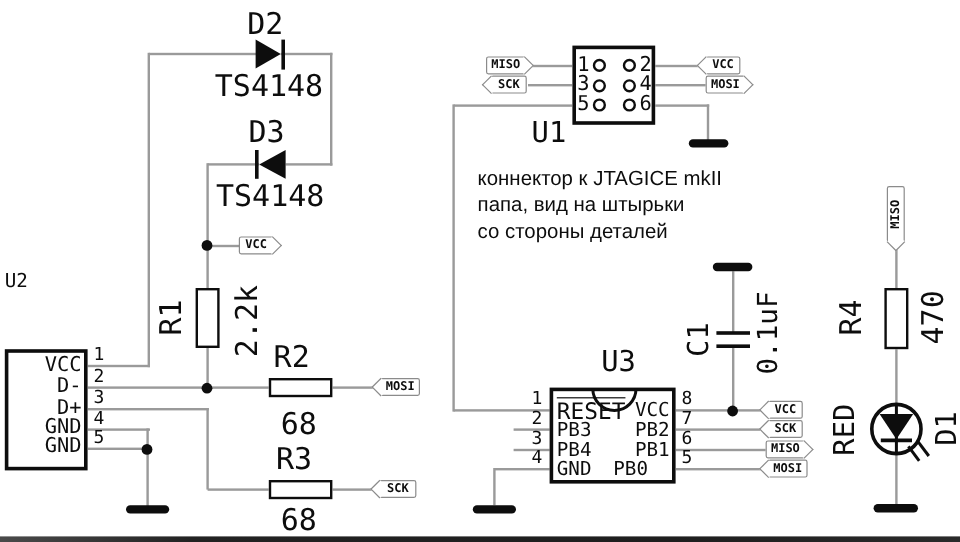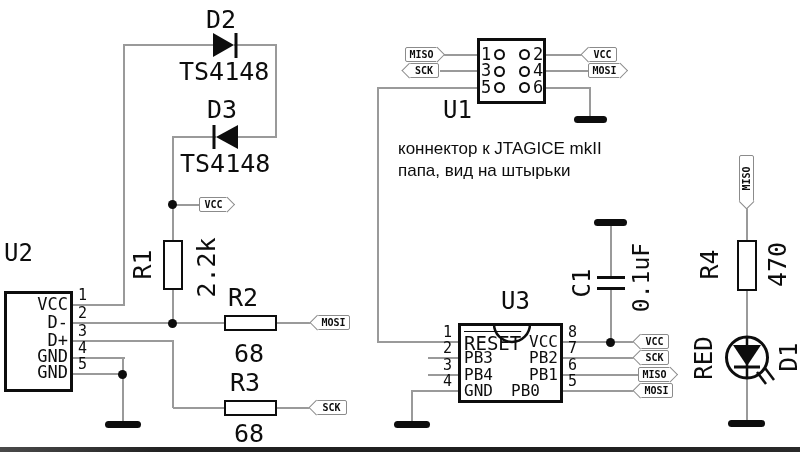--- a/index.html
+++ b/index.html
@@ -181,21 +181,21 @@
   <div class="lbl" style="left:180px;top:151px;font-size:25px">TS4148</div>
 
   <div class="vlbl" style="left:125px;top:252px;width:34px;font-size:25px">R1</div>
   <div class="vlbl" style="left:174px;top:255px;width:64px;font-size:25px">2.2k</div>
 
   <div class="lbl" style="left:228px;top:285px;font-size:25px">R2</div>
   <div class="lbl" style="left:234px;top:341px;font-size:25px">68</div>
   <div class="lbl" style="left:230px;top:370px;font-size:25px">R3</div>
   <div class="lbl" style="left:234px;top:421px;font-size:25px">68</div>
 
-  <div class="lbl" style="left:4px;top:241px;font-size:24px">U2</div>
+  <div class="lbl" style="left:4px;top:226px;font-size:16px">U2</div>
   <div class="lbl ralign" style="left:6px;top:296px;width:62px;font-size:17px">VCC</div>
   <div class="lbl ralign" style="left:6px;top:314px;width:62px;font-size:17px">D-</div>
   <div class="lbl ralign" style="left:6px;top:332px;width:62px;font-size:17px">D+</div>
   <div class="lbl ralign" style="left:6px;top:348px;width:62px;font-size:17px">GND</div>
   <div class="lbl ralign" style="left:6px;top:364px;width:62px;font-size:17px">GND</div>
   <div class="lbl" style="left:78px;top:288px;font-size:15px">1</div>
   <div class="lbl" style="left:78px;top:306px;font-size:15px">2</div>
   <div class="lbl" style="left:78px;top:324px;font-size:15px">3</div>
   <div class="lbl" style="left:78px;top:341px;font-size:15px">4</div>
   <div class="lbl" style="left:78px;top:357px;font-size:15px">5</div>
@@ -203,20 +203,21 @@
   <div class="lbl" style="left:443px;top:98px;font-size:24px">U1</div>
   <div class="lbl" style="left:481px;top:46px;font-size:17px;z-index:5">1</div>
   <div class="lbl" style="left:533px;top:46px;font-size:17px">2</div>
   <div class="lbl" style="left:481px;top:62px;font-size:17px">3</div>
   <div class="lbl" style="left:533px;top:62px;font-size:17px">4</div>
   <div class="lbl" style="left:481px;top:79px;font-size:17px">5</div>
   <div class="lbl" style="left:533px;top:79px;font-size:17px">6</div>
 
   <div class="lbl note" style="left:398px;top:140px;font-size:17px">коннектор к JTAGICE mkII</div>
   <div class="lbl note" style="left:398px;top:162px;font-size:17px">папа, вид на штырьки</div>
+  <div class="lbl note" style="left:398px;top:184px;font-size:17px">со стороны деталей</div>
 
   <div class="lbl" style="left:501px;top:289px;font-size:24px">U3</div>
   <div class="lbl ovl" style="left:464px;top:334px;font-size:19px;z-index:5">RESET</div>
   <div class="lbl" style="left:464px;top:350px;font-size:16px">PB3</div>
   <div class="lbl" style="left:464px;top:367px;font-size:16px">PB4</div>
   <div class="lbl" style="left:464px;top:383px;font-size:16px">GND</div>
   <div class="lbl ralign" style="left:478px;top:334px;width:80px;font-size:16px">VCC</div>
   <div class="lbl ralign" style="left:478px;top:350px;width:80px;font-size:16px">PB2</div>
   <div class="lbl ralign" style="left:478px;top:367px;width:80px;font-size:16px">PB1</div>
   <div class="lbl ralign" style="left:460px;top:383px;width:80px;font-size:16px">PB0</div>

